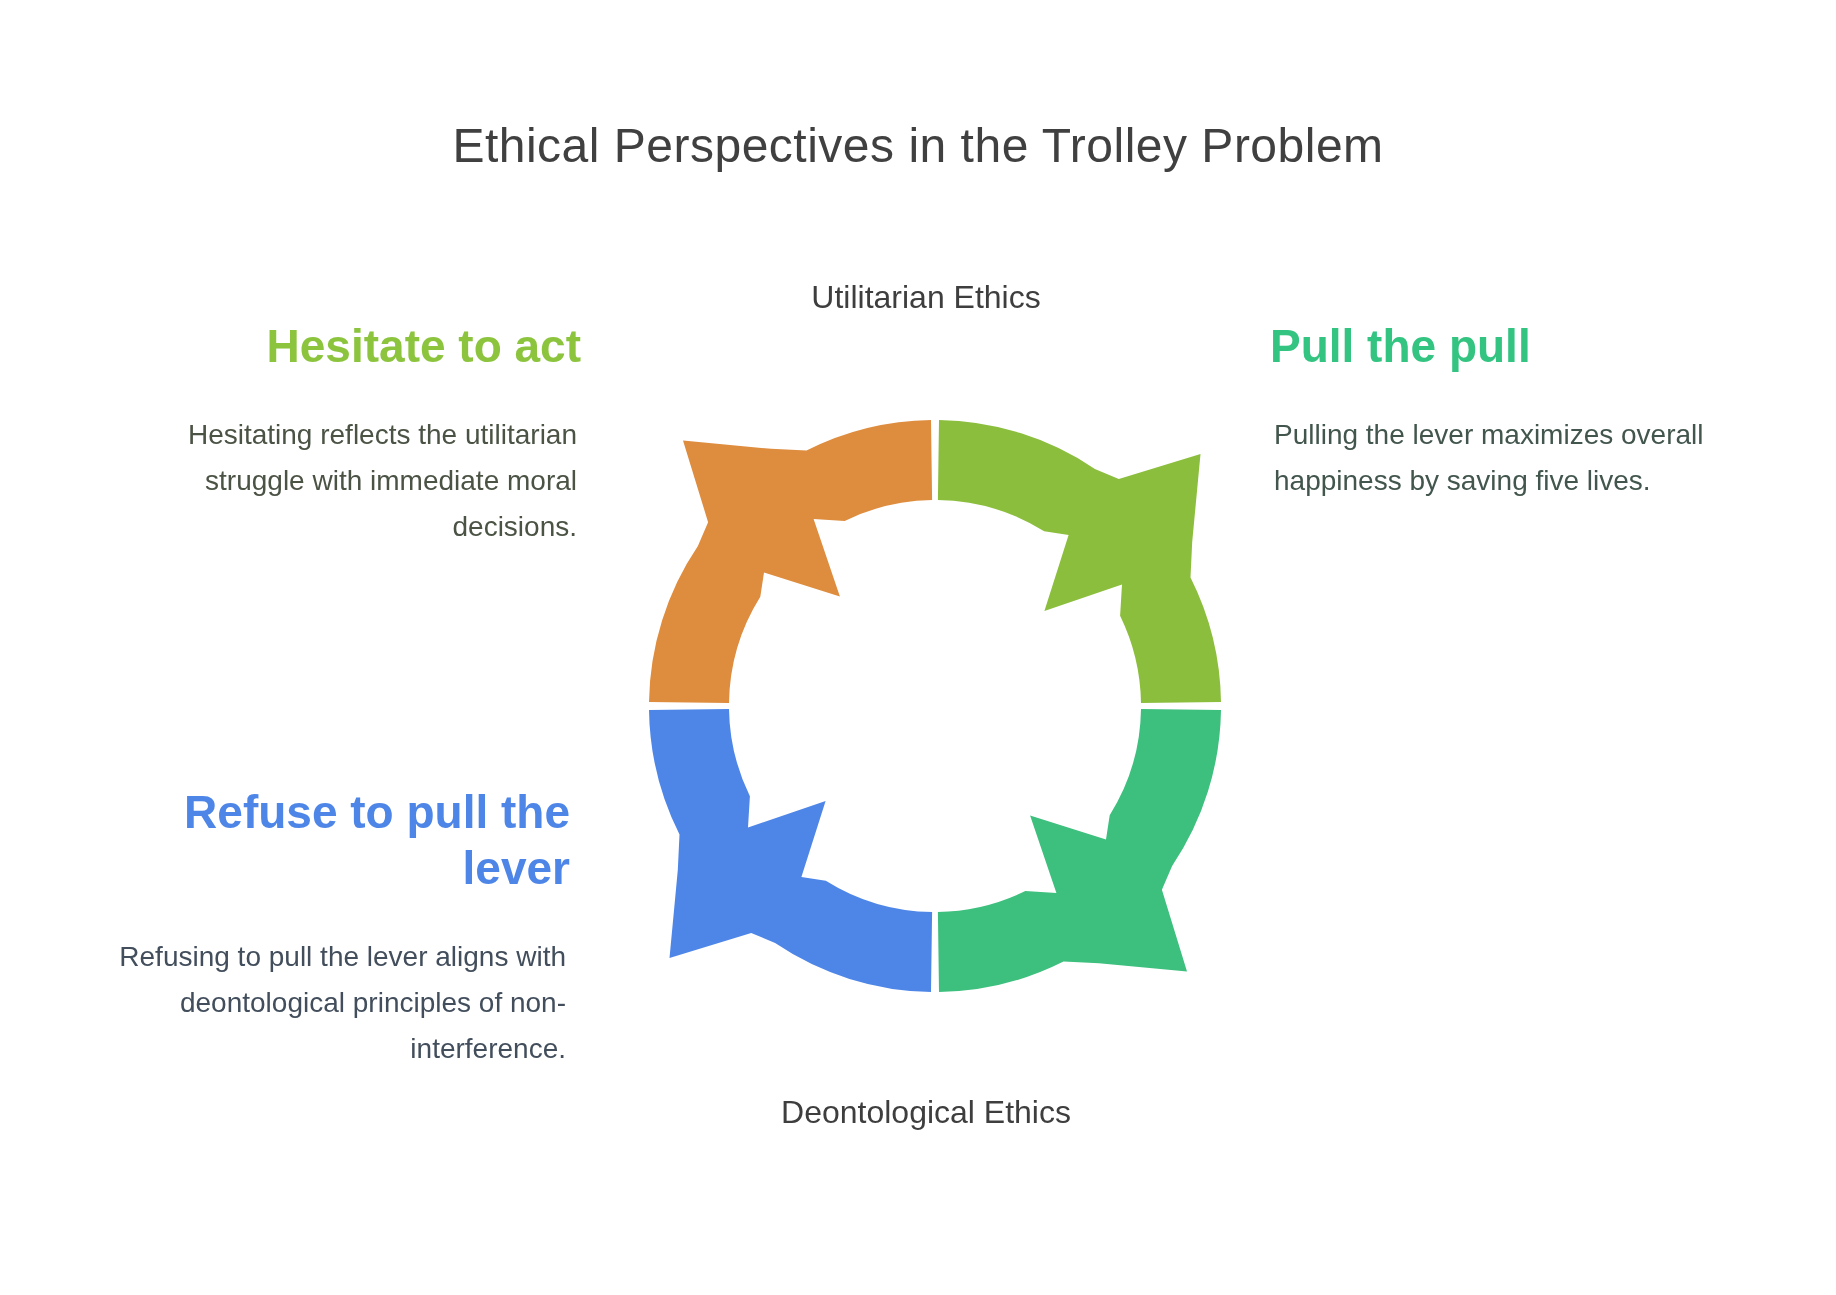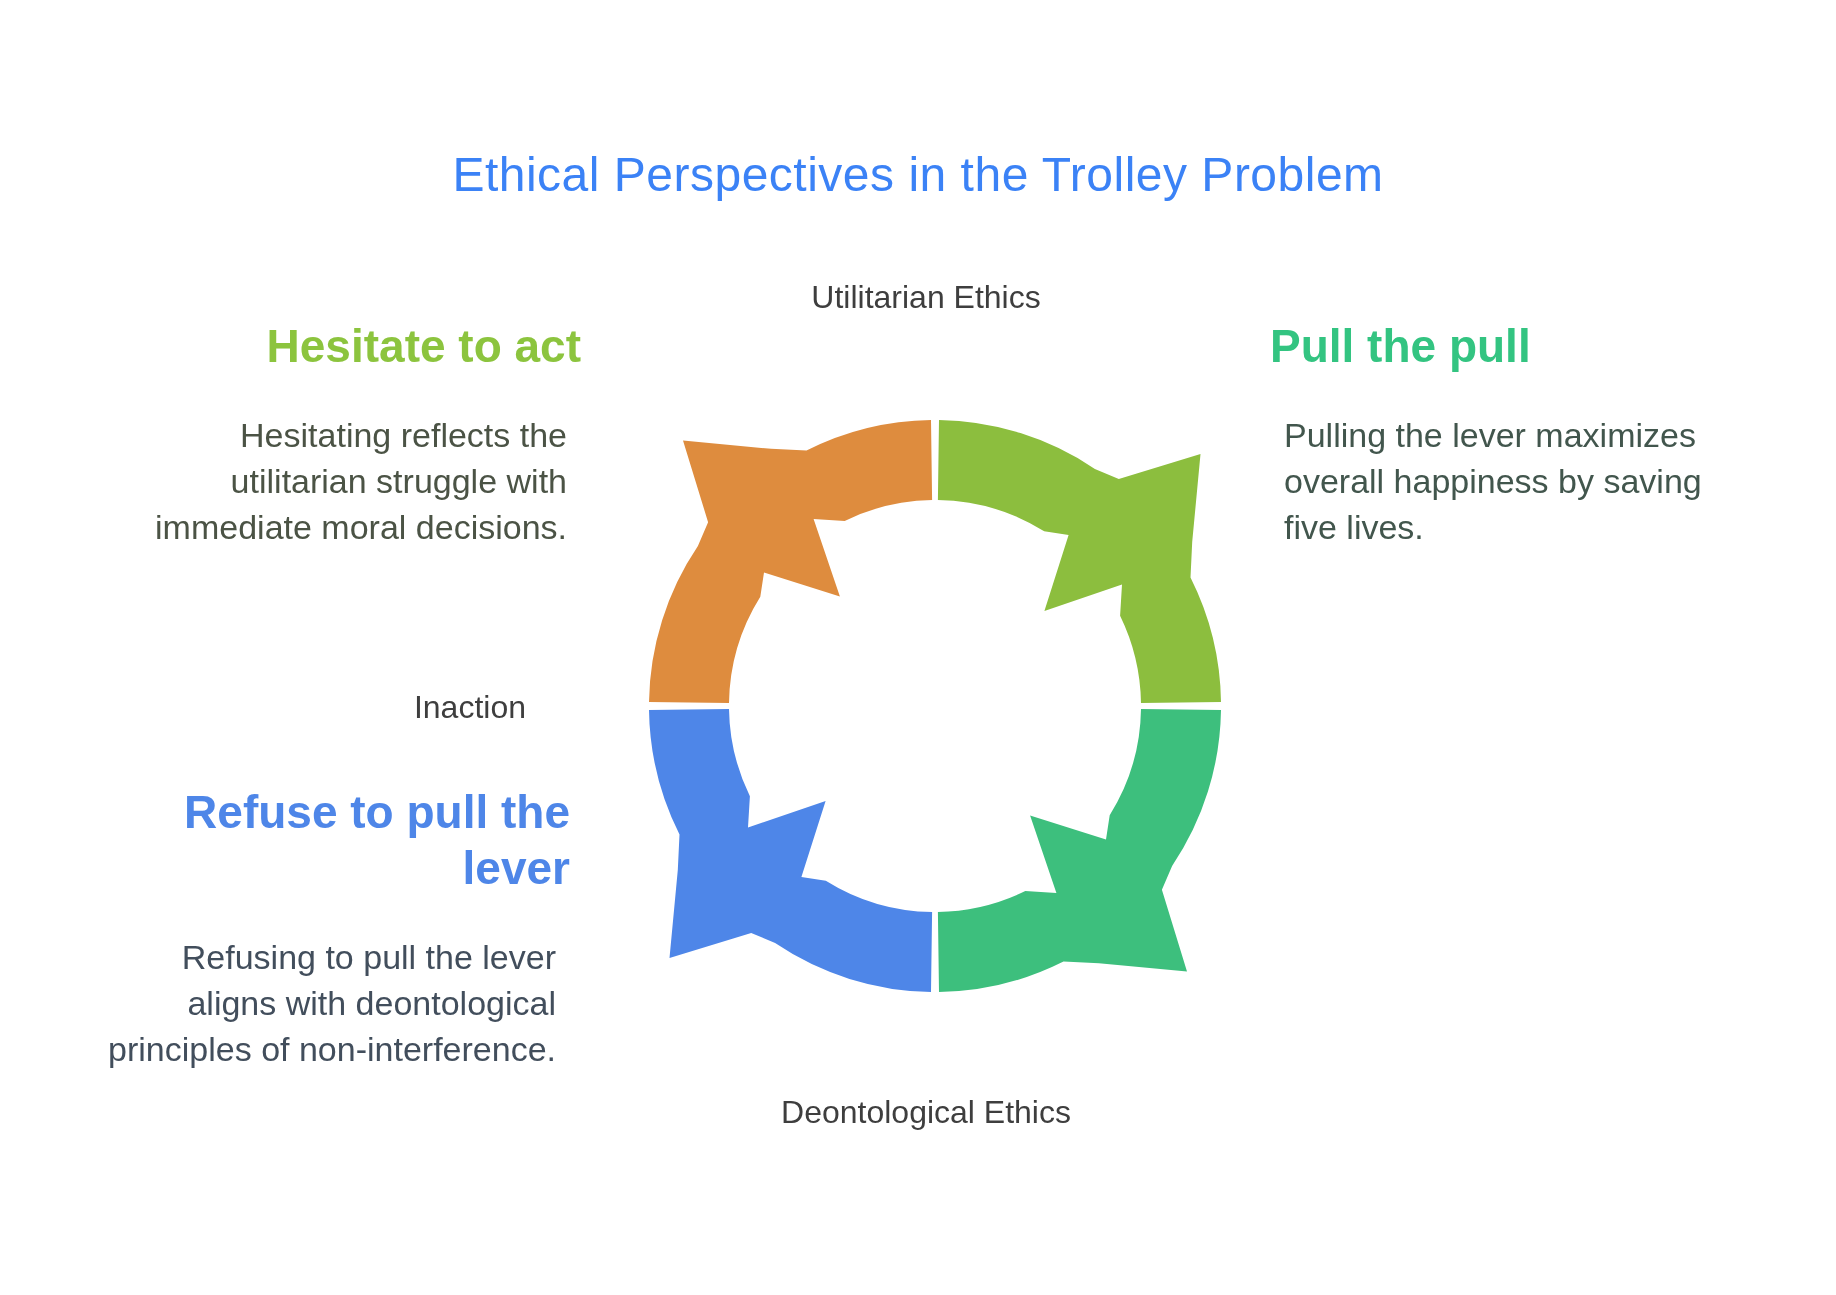--- a/index.html
+++ b/index.html
@@ -17,47 +17,46 @@
   }
   .axis-top   {left:626px;top:278px;width:600px;text-align:center;}
   .axis-bottom{left:626px;top:1093px;width:600px;text-align:center;}
   .axis-left  {left:226px;top:688px;width:300px;text-align:right;}
   .axis-right {left:1348px;top:688px;width:300px;text-align:left;}
   .callout{line-height:1;}
   .callout .heading{
     font-size:46px;font-weight:700;line-height:56px;margin:0 0 38px 0;
   }
   .callout .body{
-    font-size:34px;font-weight:400;line-height:46px;margin:14px;
+    font-size:28px;font-weight:400;line-height:46px;margin:4px;
   }
   .co-left-top   {left:91px;top:318px;width:490px;text-align:right;}
   .co-right-top  {left:1270px;top:318px;width:470px;text-align:left;}
   .co-left-bottom{left:80px;top:784px;width:490px;text-align:right;}
   .wheel-svg{left:555px;top:326px;width:760px;height:760px;}
 </style>
 </head>
 <body>
 
 <div id="stage">
 
-  <div class="abs title" style="color: #3b82f6; margin-top: 29px;">Ethical Perspectives in the Trolley Problem</div>
+  <div class="abs title" style="color: #404040;">Ethical Perspectives in the Trolley Problem</div>
 
   <svg class="abs wheel-svg" viewBox="-380 -380 760 760">
 
     <g>
       <path transform="rotate(-90)" d="M 286 -4 A 286 286 0 0 0 255.5 -128.5 L 257.2 -163.9 L 265.5 -252 L 183.8 -226.9 L 159.9 -237.1 A 286 286 0 0 0 4 -286 L 2.9 -206 A 206 206 0 0 1 109.2 -174.7 L 133.6 -171 L 109.4 -95.1 L 187 -121.4 L 185.1 -90.3 A 206 206 0 0 1 206 -2.9 Z" fill="#de8c3e"></path>
       <path d="M 286 -4 A 286 286 0 0 0 255.5 -128.5 L 257.2 -163.9 L 265.5 -252 L 183.8 -226.9 L 159.9 -237.1 A 286 286 0 0 0 4 -286 L 2.9 -206 A 206 206 0 0 1 109.2 -174.7 L 133.6 -171 L 109.4 -95.1 L 187 -121.4 L 185.1 -90.3 A 206 206 0 0 1 206 -2.9 Z" fill="#8cbe3e"></path>
       <path transform="rotate(90)" d="M 286 -4 A 286 286 0 0 0 255.5 -128.5 L 257.2 -163.9 L 265.5 -252 L 183.8 -226.9 L 159.9 -237.1 A 286 286 0 0 0 4 -286 L 2.9 -206 A 206 206 0 0 1 109.2 -174.7 L 133.6 -171 L 109.4 -95.1 L 187 -121.4 L 185.1 -90.3 A 206 206 0 0 1 206 -2.9 Z" fill="#3dbf7d"></path>
       <path transform="rotate(180)" d="M 286 -4 A 286 286 0 0 0 255.5 -128.5 L 257.2 -163.9 L 265.5 -252 L 183.8 -226.9 L 159.9 -237.1 A 286 286 0 0 0 4 -286 L 2.9 -206 A 206 206 0 0 1 109.2 -174.7 L 133.6 -171 L 109.4 -95.1 L 187 -121.4 L 185.1 -90.3 A 206 206 0 0 1 206 -2.9 Z" fill="#4e86e8"></path>
     </g>
   </svg>
 
   <div class="abs axis-label axis-top" style="color: rgb(62, 62, 62);">Utilitarian Ethics</div>
   <div class="abs axis-label axis-bottom" style="color: rgb(62, 62, 62);">Deontological Ethics</div>
-  <div class="abs axis-label axis-left" style="color: rgb(62, 62, 62);">Inaction</div>
 
   <div class="abs callout co-left-top">
     <h2 class="heading" style="color: rgb(140, 196, 62);">Hesitate to act</h2>
     <p class="body" style="color: rgb(75, 83, 69);">Hesitating reflects the utilitarian struggle with immediate moral decisions.</p>
   </div>
 
   <div class="abs callout co-right-top">
     <h2 class="heading" style="color: rgb(51, 196, 129);">Pull the pull</h2>
     <p class="body" style="color: rgb(66, 86, 77);">Pulling the lever maximizes overall happiness by saving five lives.</p>
   </div>

